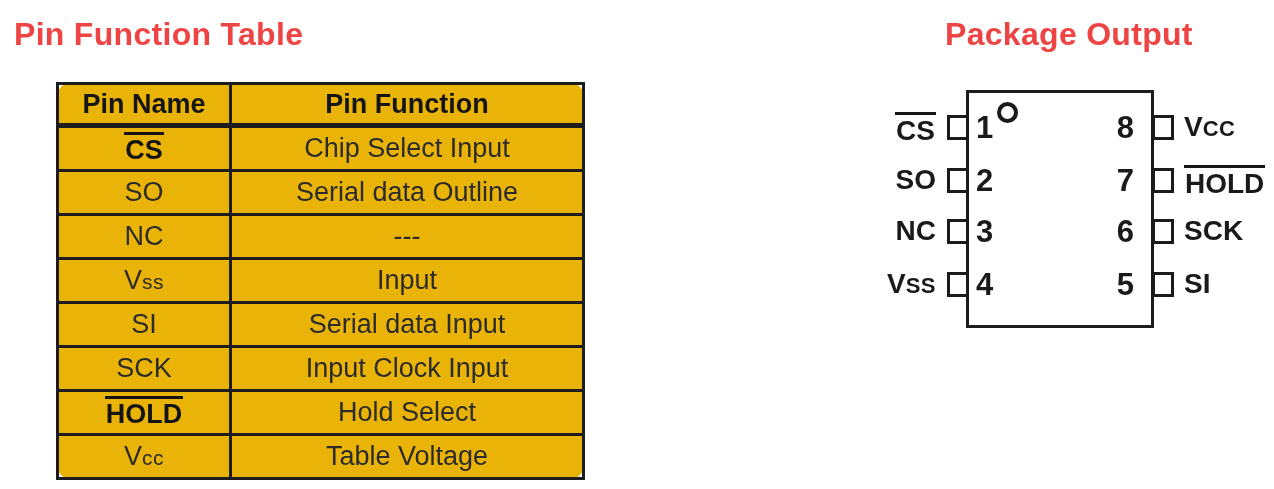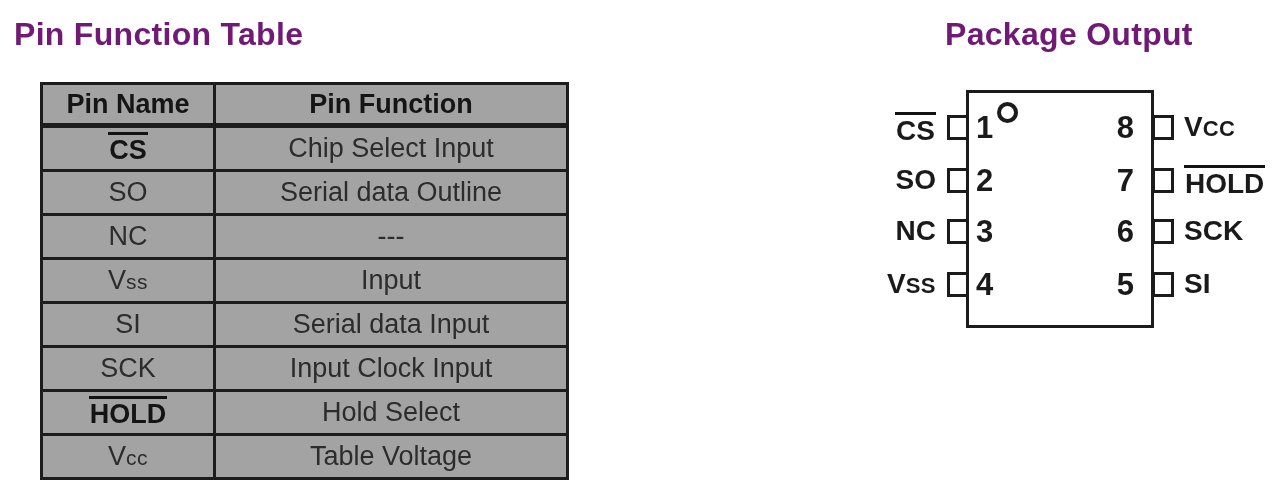--- a/index.html
+++ b/index.html
@@ -1,25 +1,25 @@
 <!DOCTYPE html>
 <html><head>
 <meta charset="utf-8">
 <style>
   html,body { margin:0; padding:0; background:#ffffff; }
   .canvas {
     position:relative; width:1274px; height:489px; background:#ffffff;
     font-family:"Liberation Sans", sans-serif; color:#222; overflow:hidden;
   }
-  .title { position:absolute; font-weight:700; font-size:32px; color:#701a75; letter-spacing:0.3px; white-space:nowrap; }
+  .title { position:absolute; font-weight:700; font-size:32px; color:#ef4444; letter-spacing:0.3px; white-space:nowrap; }
   #left-title  { left:14px;  top:16px; }
   #right-title { left:945px; top:16px; }
 
   
-  table.pft { position:absolute; left:40px; top:82px; border-collapse:collapse; table-layout:fixed; background:#a3a3a3; }
+  table.pft { position:absolute; left:56px; top:82px; border-collapse:collapse; table-layout:fixed; background:#eab308;border-radius:17px; }
   .pft col.c1 { width:173px; }
   .pft col.c2 { width:353px; }
   .pft th, .pft td {
     border:3px solid #1c1c1c; text-align:center; vertical-align:middle;
     font-size:27px; color:#2c2c2c; padding:0; white-space:nowrap;
   }
   .pft th { font-weight:700; color:#151515; height:38px; border-bottom-width:5px; }
   .pft td { height:41px; }
   .bold { font-weight:700; color:#141414; }
   .ovl  { display:inline-block; border-top:3px solid #141414; padding:2px 1px 0 1px; line-height:1.0; }

